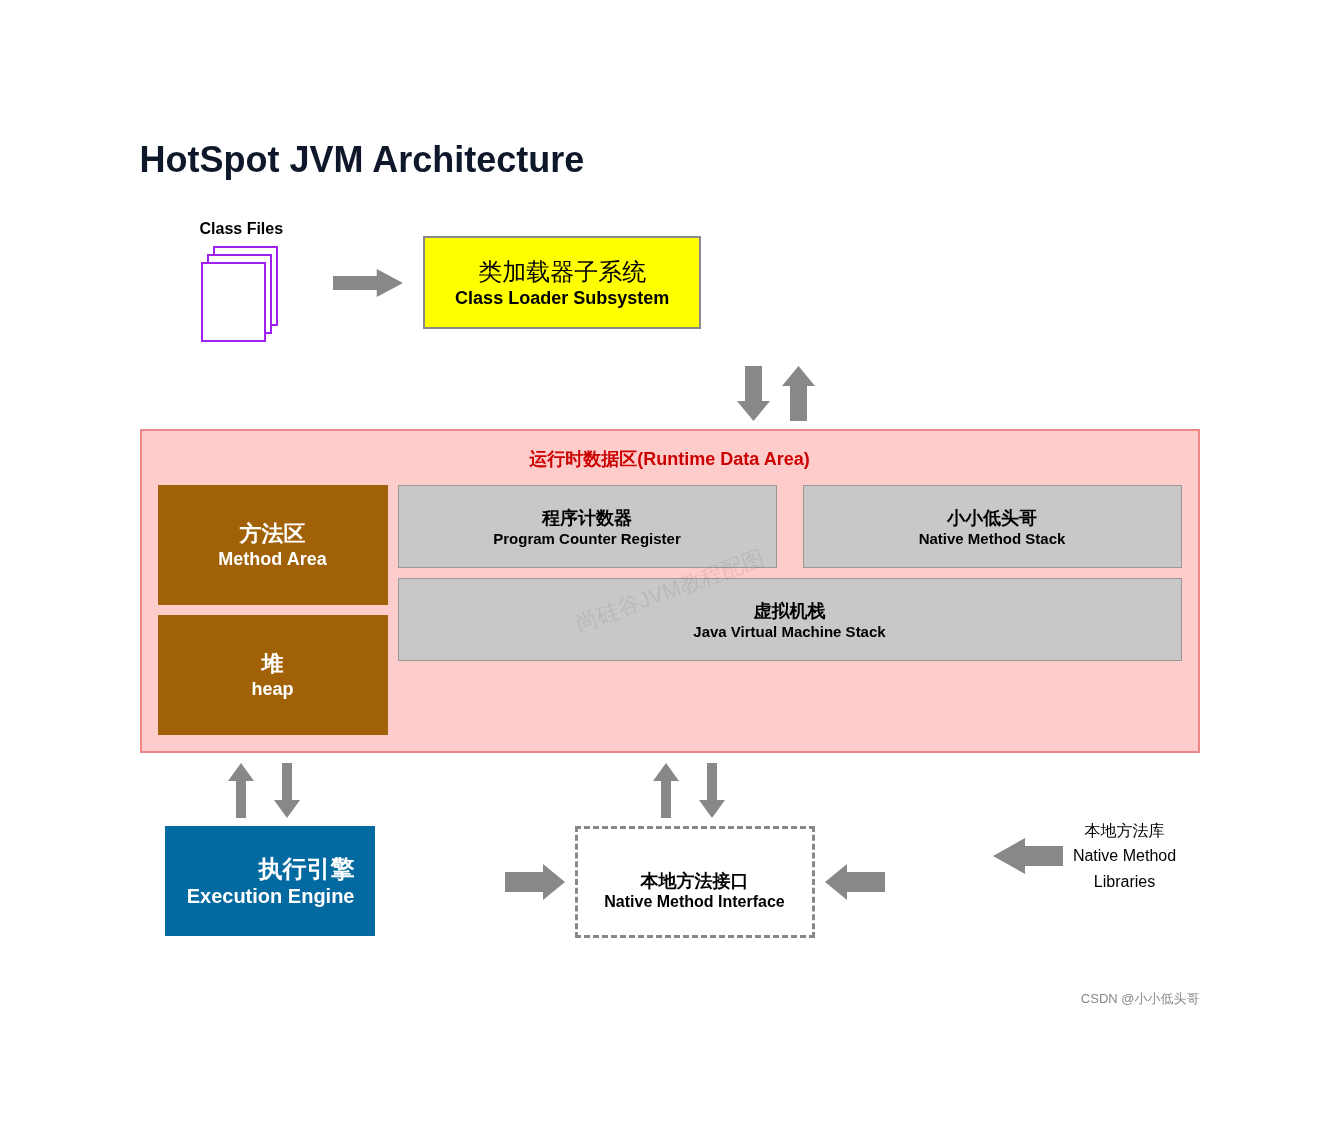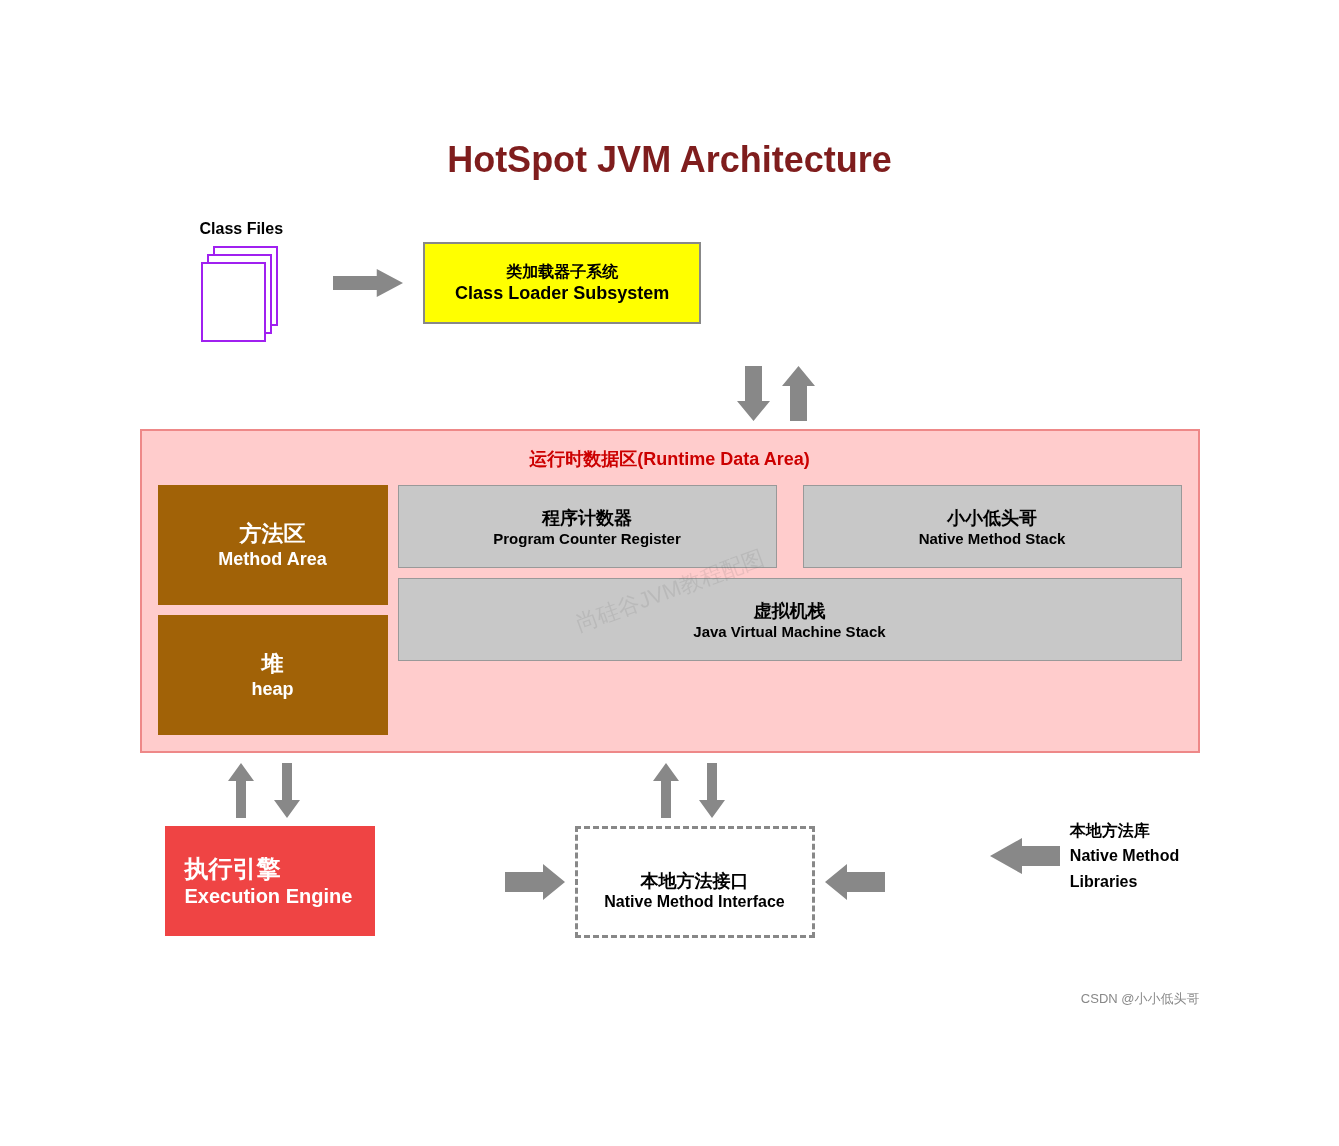--- a/index.html
+++ b/index.html
@@ -11,25 +11,24 @@
       display: flex;
       align-items: center;
       justify-content: center;
     }
     .diagram {
       width: 1100px;
       padding: 30px 20px;
       position: relative;
     }
     .title {
-      text-align: center;
       font-size: 36px;
       font-weight: bold;
       margin-bottom: 32px;
-      color: #7f1d1d;
+      color: #0f172a;
     }
     
     .top-section {
       display: flex;
       align-items: center;
       justify-content: flex-start;
       margin-bottom: 20px;
       padding-left: 60px;
       margin-top: 39px;
     }
@@ -67,21 +66,21 @@
       align-items: center;
     }
     .arrow-right svg { width: 70px; height: 40px; }
     .class-loader-box {
       background: #ffff00;
       border: 2px solid #888;
       padding: 18px 30px;
       text-align: center;
       min-width: 260px;
     }
-    .class-loader-box .cn { font-size: 16px; font-weight: bold; }
+    .class-loader-box .cn { font-size: 24px; font-weight: normal; }
     .class-loader-box .en { font-size: 18px; font-weight: bold; }
 
     
     .runtime-area {
       border: 2px solid #e88;
       background: #ffcccc;
       padding: 16px;
       margin-bottom: 10px;
       position: relative;
     }
@@ -172,51 +171,51 @@
       align-items: center;
       margin-left: 20px;
     }
     .bottom-right {
       display: flex;
       flex-direction: column;
       align-items: center;
       min-width: 230px;
     }
     .exec-engine-box {
-      background: #ef4444;
+      background: #0369a1;
       color: #fff;
       text-align: center;
       padding: 16px 20px;
       min-width: 210px;
       min-height: 110px;
       display: flex;
       flex-direction: column;
-      align-items: flex-start;
+      align-items: flex-end;
       justify-content: center;
     }
     .exec-engine-box .cn { font-size: 24px; font-weight: bold; }
     .exec-engine-box .en { font-size: 20px; font-weight: bold; }
     .native-interface-box {
       border: 3px dashed #888;
       background: #fff;
       text-align: center;
       padding: 24px 20px;
       min-width: 240px;
       min-height: 110px;
       display: flex;
       flex-direction: column;
       align-items: center;
       justify-content: center;
     }
     .native-interface-box .cn { font-size: 18px; font-weight: bold; margin-top: 16px; }
     .native-interface-box .en { font-size: 16px; font-weight: bold; }
     .native-libraries-label {
-      text-align: left;
+      text-align: center;
       font-size: 16px;
-      font-weight: bold;
+      font-weight: normal;
       line-height: 1.6;
     }
     .watermark {
       position: absolute;
       top: 50%;
       left: 50%;
       transform: translate(-50%, -50%) rotate(-20deg);
       opacity: 0.12;
       font-size: 22px;
       color: #555;

